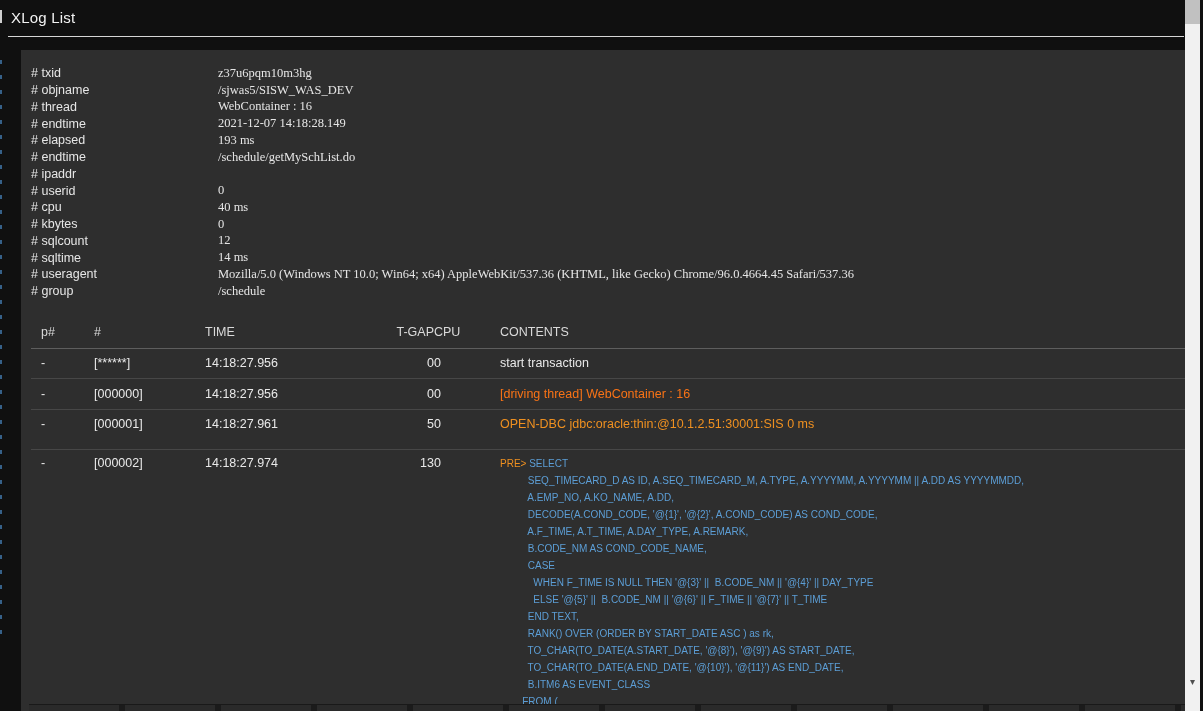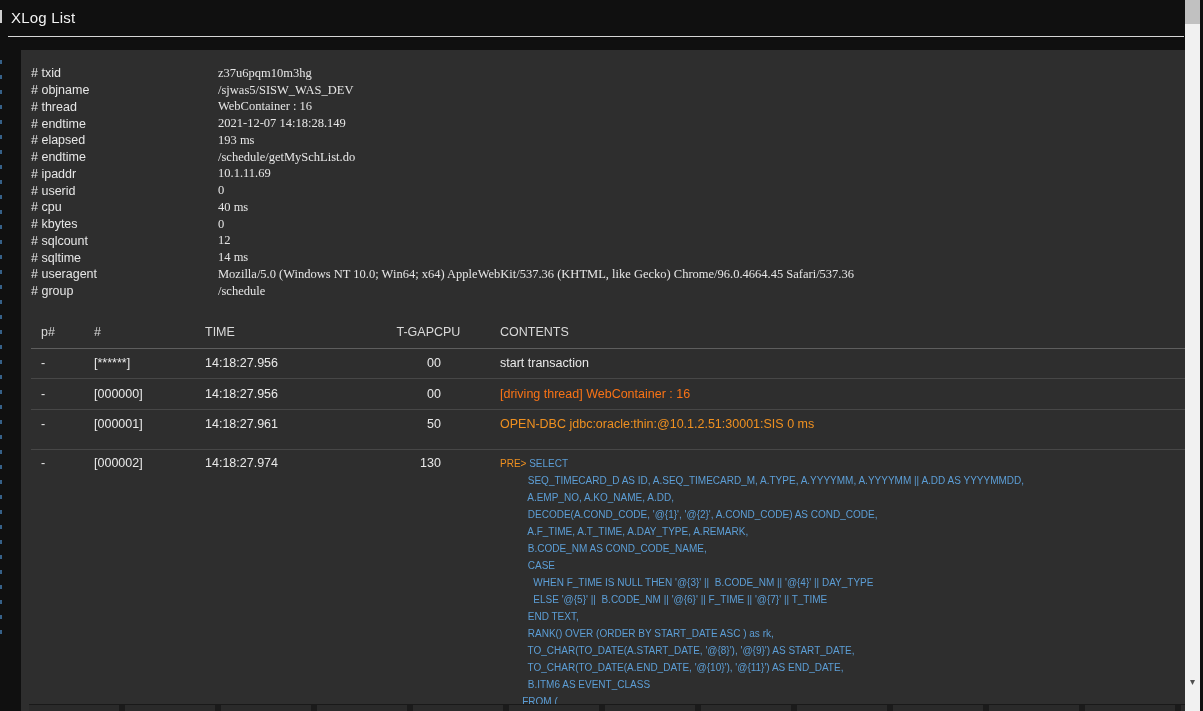--- a/index.html
+++ b/index.html
@@ -123,21 +123,20 @@
     <div class="info-row">
       <span class="info-label"># elapsed</span>
       <span class="info-value">193 ms</span>
     </div>
     <div class="info-row">
       <span class="info-label"># endtime</span>
       <span class="info-value">/schedule/getMySchList.do</span>
     </div>
     <div class="info-row">
       <span class="info-label"># ipaddr</span>
-      <span class="info-value">10.1.11.69</span>
     </div>
     <div class="info-row">
       <span class="info-label"># userid</span>
       <span class="info-value">0</span>
     </div>
     <div class="info-row">
       <span class="info-label"># cpu</span>
       <span class="info-value">40 ms</span>
     </div>
     <div class="info-row">

